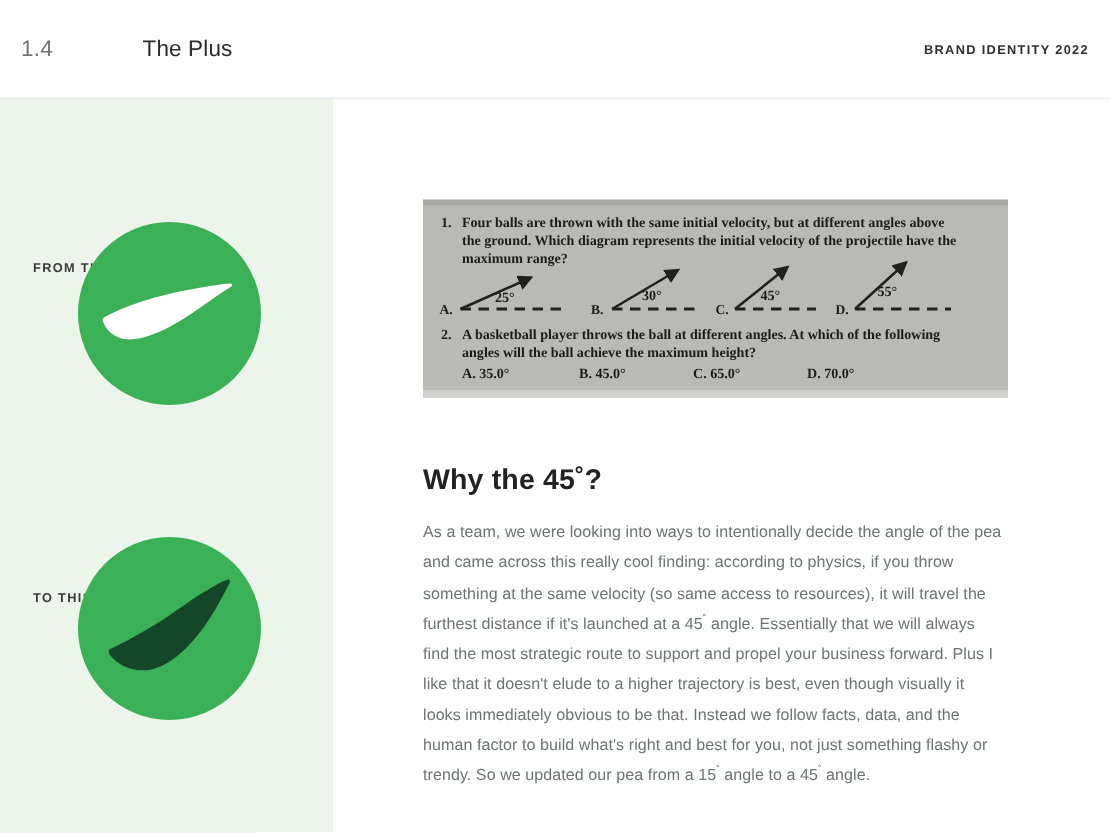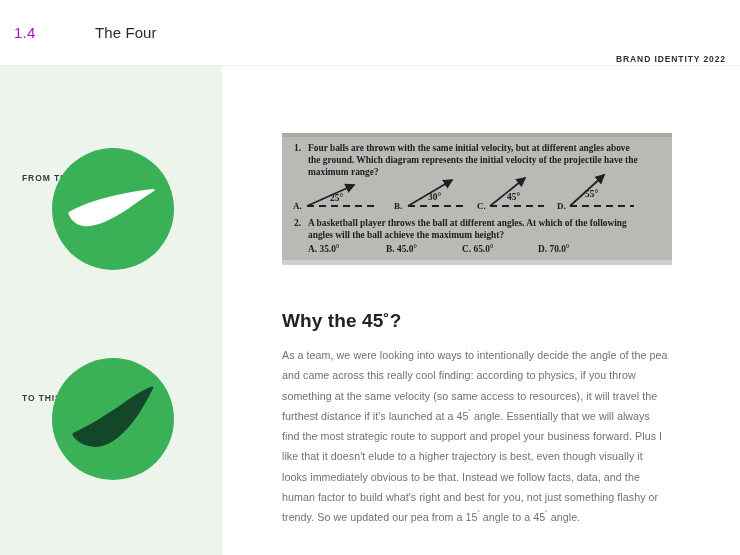--- a/index.html
+++ b/index.html
@@ -12,29 +12,29 @@
   .page { position: relative; width: 740px; height: 555px; overflow: hidden; background: #fff; }
 
   
   .header {
     position: absolute; left: 0; top: 0; width: 740px; height: 66px;
     border-bottom: 1px solid #eceded;
     background: #fff;
   }
   .header-number {
     position: absolute; left: 14px; top: 24px;
-    font-size: 15px; font-weight: 400; color: #a21caf; letter-spacing: .2px;
+    font-size: 15px; font-weight: 400; color: #737373; letter-spacing: .2px;
   }
   .header-title {
     position: absolute; left: 95px; top: 24px;
     font-size: 15px; font-weight: 400; color: #2a2a2a; letter-spacing: .1px;
   }
   .header-brand {
     position: absolute; right: 14px; top: 28px;
-    font-size: 8.5px; font-weight: 700; color: #2f2f2f; letter-spacing: .9px; margin-top: 26px;
+    font-size: 8.5px; font-weight: 700; color: #2f2f2f; letter-spacing: .9px;
   }
 
   
   .sidebar {
     position: absolute; left: 0; top: 66px; width: 222px; height: 489px;
     background: #edf4ec;
   }
   .side-label {
     position: absolute; left: 22px;
     font-size: 8.5px; font-weight: 700; color: #3a3a3a; letter-spacing: .9px;
@@ -67,21 +67,21 @@
   }
   .content-body sup { font-size: 7px; vertical-align: super; line-height: 0; }
 </style>
 </head>
 <body>
 
 <div class="page">
 
   <div class="header">
     <div class="header-number">1.4</div>
-    <div class="header-title">The Four</div>
+    <div class="header-title">The Plus</div>
     <div class="header-brand">BRAND IDENTITY 2022</div>
   </div>
 
   <div class="sidebar">
     <div class="side-label from">FROM THIS</div>
     <div class="side-label to">TO THIS</div>
   </div>
 
   <div class="logo from">
     <svg viewBox="0 0 122 122" xmlns="http://www.w3.org/2000/svg">

